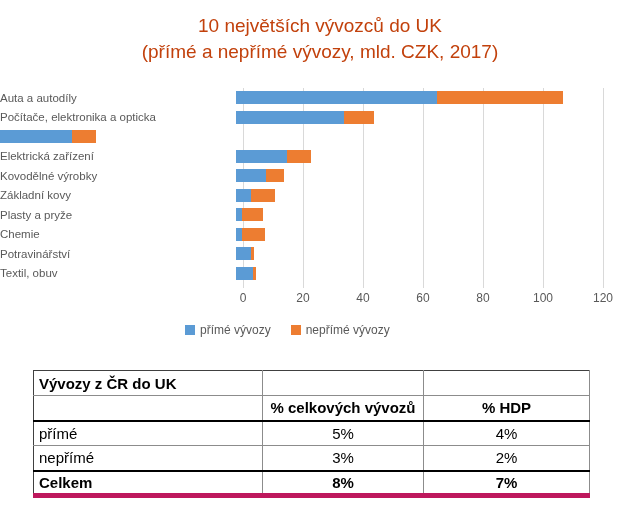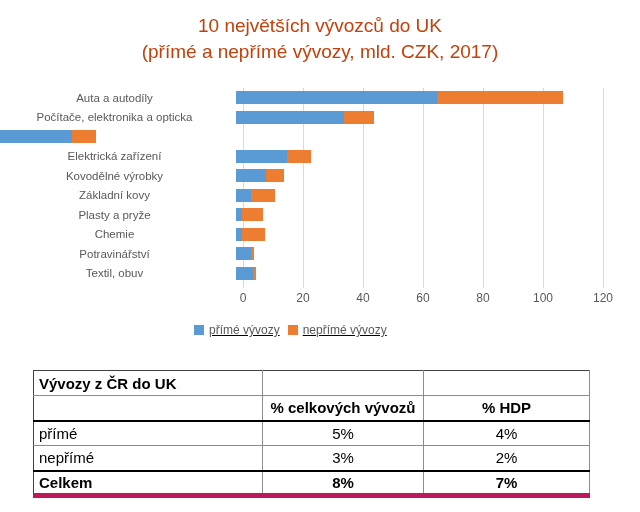--- a/index.html
+++ b/index.html
@@ -7,27 +7,27 @@
   body { font-family:"Liberation Sans", sans-serif; overflow:hidden; }
   .page { position:relative; width:640px; height:512px; background:#fff; }
 
   
   .chart-title { position:absolute; top:13px; left:0; width:640px; text-align:center;
                  color:#c2410c; font-size:19px; line-height:26px; }
   .grid { position:absolute; left:243px; top:88px; width:365px; height:200px; }
   .gridline { position:absolute; top:0; width:1px; height:100%; background:#d9d9d9; }
   .bars { position:absolute; left:0; top:88px; width:640px; }
   .bar-row { display:flex; align-items:center; height:19.5px; }
-  .bar-label { width:236px; text-align:center; padding-right:7px; font-size:11.5px;
+  .bar-label { width:236px; text-align:left; padding-right:7px; font-size:11.5px;
                color:#595959; white-space:nowrap; }
   .bar-track { display:flex; height:13px; }
   .bar-seg { height:13px; }
   .x-axis { position:absolute; top:291px; left:0; width:640px; height:14px; }
   .tick { position:absolute; transform:translateX(-50%); font-size:12px; color:#595959; }
-  .legend { position:absolute; top:323px; left:194px; display:flex; gap:8px;text-decoration:underline; }
+  .legend { position:absolute; top:323px; left:185px; display:flex; gap:20px; }
   .legend-item { display:flex; align-items:center; gap:5px; font-size:12px; color:#595959; }
   .swatch { width:10px; height:10px; display:inline-block; }
 
   
   table.exports { position:absolute; left:33px; top:370px; width:556px;
                   border-collapse:collapse; table-layout:fixed; font-size:15px; color:#000; }
   table.exports td { border:1px solid #8c8c8c; height:25px; padding:1px 5px;
                      vertical-align:middle; background:#fff; }
   table.exports tr.outer-top td { border-top:1px solid #404040; }
   table.exports td.first { border-left:1px solid #404040; }

